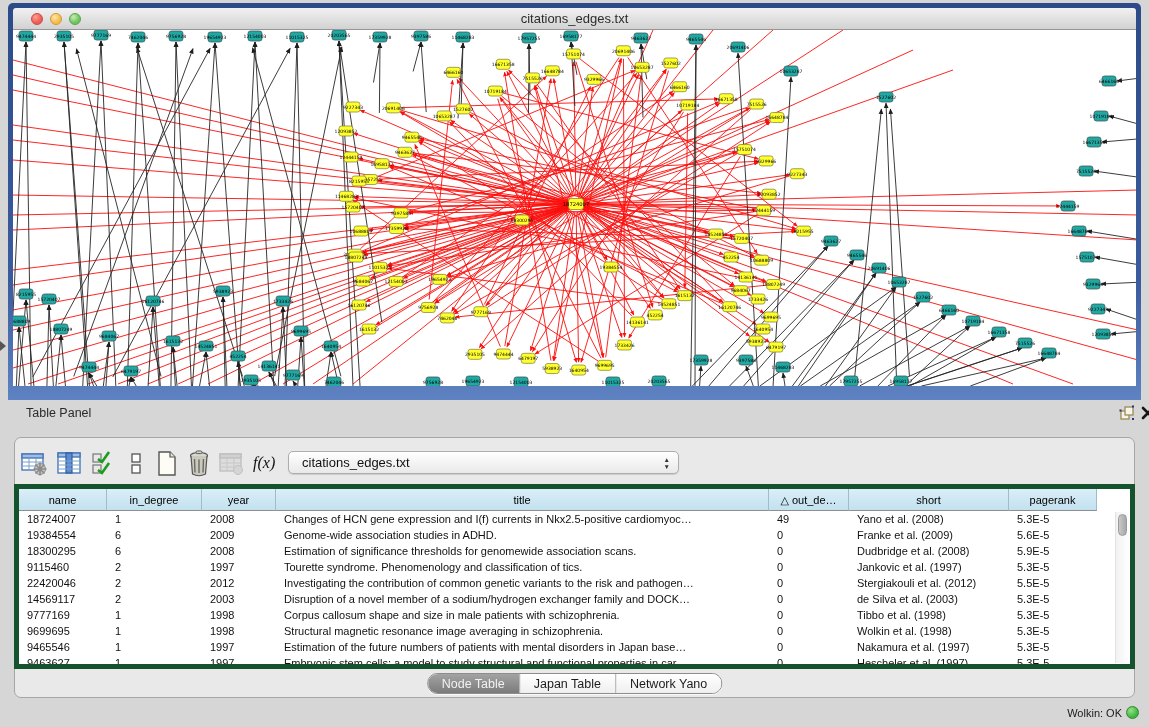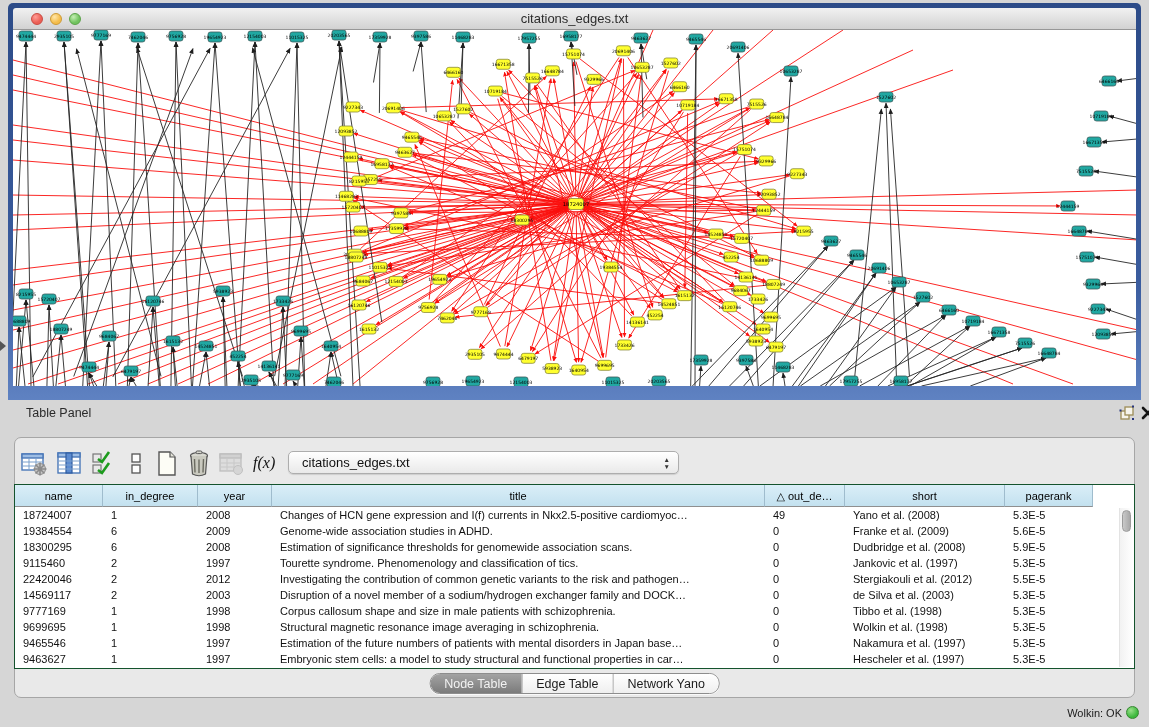--- a/index.html
+++ b/index.html
@@ -25,21 +25,21 @@
   #container { position:absolute; left:14px; top:437px; width:1121px; height:261px;
                background:#e9e9e9; border:1px solid #a6a6a6; border-radius:7px; }
   .tbicon { position:absolute; top:12px; width:28px; height:27px; }
   #fxic { font-family:"Liberation Serif", serif; font-style:italic; font-size:16px; color:#111; top:16px; }
   #combo { position:absolute; left:273px; top:13px; width:391px; height:23px;
            border:1px solid #adadad; border-radius:5px;
            background:linear-gradient(#ffffff,#e9e9e9); box-shadow:0 1px 1px rgba(0,0,0,.12);
            font-size:13px; color:#111; line-height:21px; padding-left:13px; }
   #combo-arrows { position:absolute; right:8px; top:4px; font-size:6.5px; color:#333; line-height:7px; text-align:center; letter-spacing:0; }
   #scrollpane { position:absolute; left:-1px; top:46px; width:1121px; height:185px;
-                border:1px solid #14532d; background:#fff; overflow:hidden; }
+                border:5px solid #14532d; background:#fff; overflow:hidden; }
   #thead { height:22px; white-space:nowrap; font-size:11px; }
   .hcell { display:inline-block; height:22px; line-height:22px; text-align:center;
            background:linear-gradient(#daeef8,#c3e1ef); border-right:1px solid #9fbccd;
            border-bottom:1px solid #8f8f8f; color:#000; overflow:hidden; vertical-align:top; }
   #tbody { position:absolute; left:0; top:22px; right:15px; bottom:0; }
   .trow { height:16px; white-space:nowrap; }
   .tcell { display:inline-block; height:16px; line-height:16px; font-size:11px; color:#111;
            overflow:hidden; vertical-align:top; padding-left:8px; }
   #vscroll { position:absolute; right:1px; top:23px; bottom:1px; width:14px;
              background:linear-gradient(90deg,#f2f2f2,#ffffff); border-left:1px solid #e3e3e3; }
@@ -1027,19 +1027,19 @@
         <div class="trow"><div class="tcell" style="width: 88px;">9465546</div><div class="tcell" style="width: 95px;">1</div><div class="tcell" style="width: 74px;">1997</div><div class="tcell" style="width: 493px;">Estimation of the future numbers of patients with mental disorders in Japan base…</div><div class="tcell" style="width: 80px;">0</div><div class="tcell" style="width: 160px;">Nakamura et al. (1997)</div><div class="tcell" style="width: 88px;">5.3E-5</div></div>
         <div class="trow"><div class="tcell" style="width: 88px;">9463627</div><div class="tcell" style="width: 95px;">1</div><div class="tcell" style="width: 74px;">1997</div><div class="tcell" style="width: 493px;">Embryonic stem cells: a model to study structural and functional properties in car…</div><div class="tcell" style="width: 80px;">0</div><div class="tcell" style="width: 160px;">Hescheler et al. (1997)</div><div class="tcell" style="width: 88px;">5.3E-5</div></div>
       </div>
     <div id="vscroll">
       <div id="vthumb"></div>
     </div>
   </div>
 
   <div id="tabs">
       <div class="tab selected">Node Table</div>
-      <div class="tab">Edge Table</div>
+      <div class="tab">Japan Table</div>
       <div class="tab">Network Yano</div>
     </div>
 </div>
 
 <span id="memtext">Wolkin: OK</span>
 <div id="memdot"></div>
 
 </body></html>

